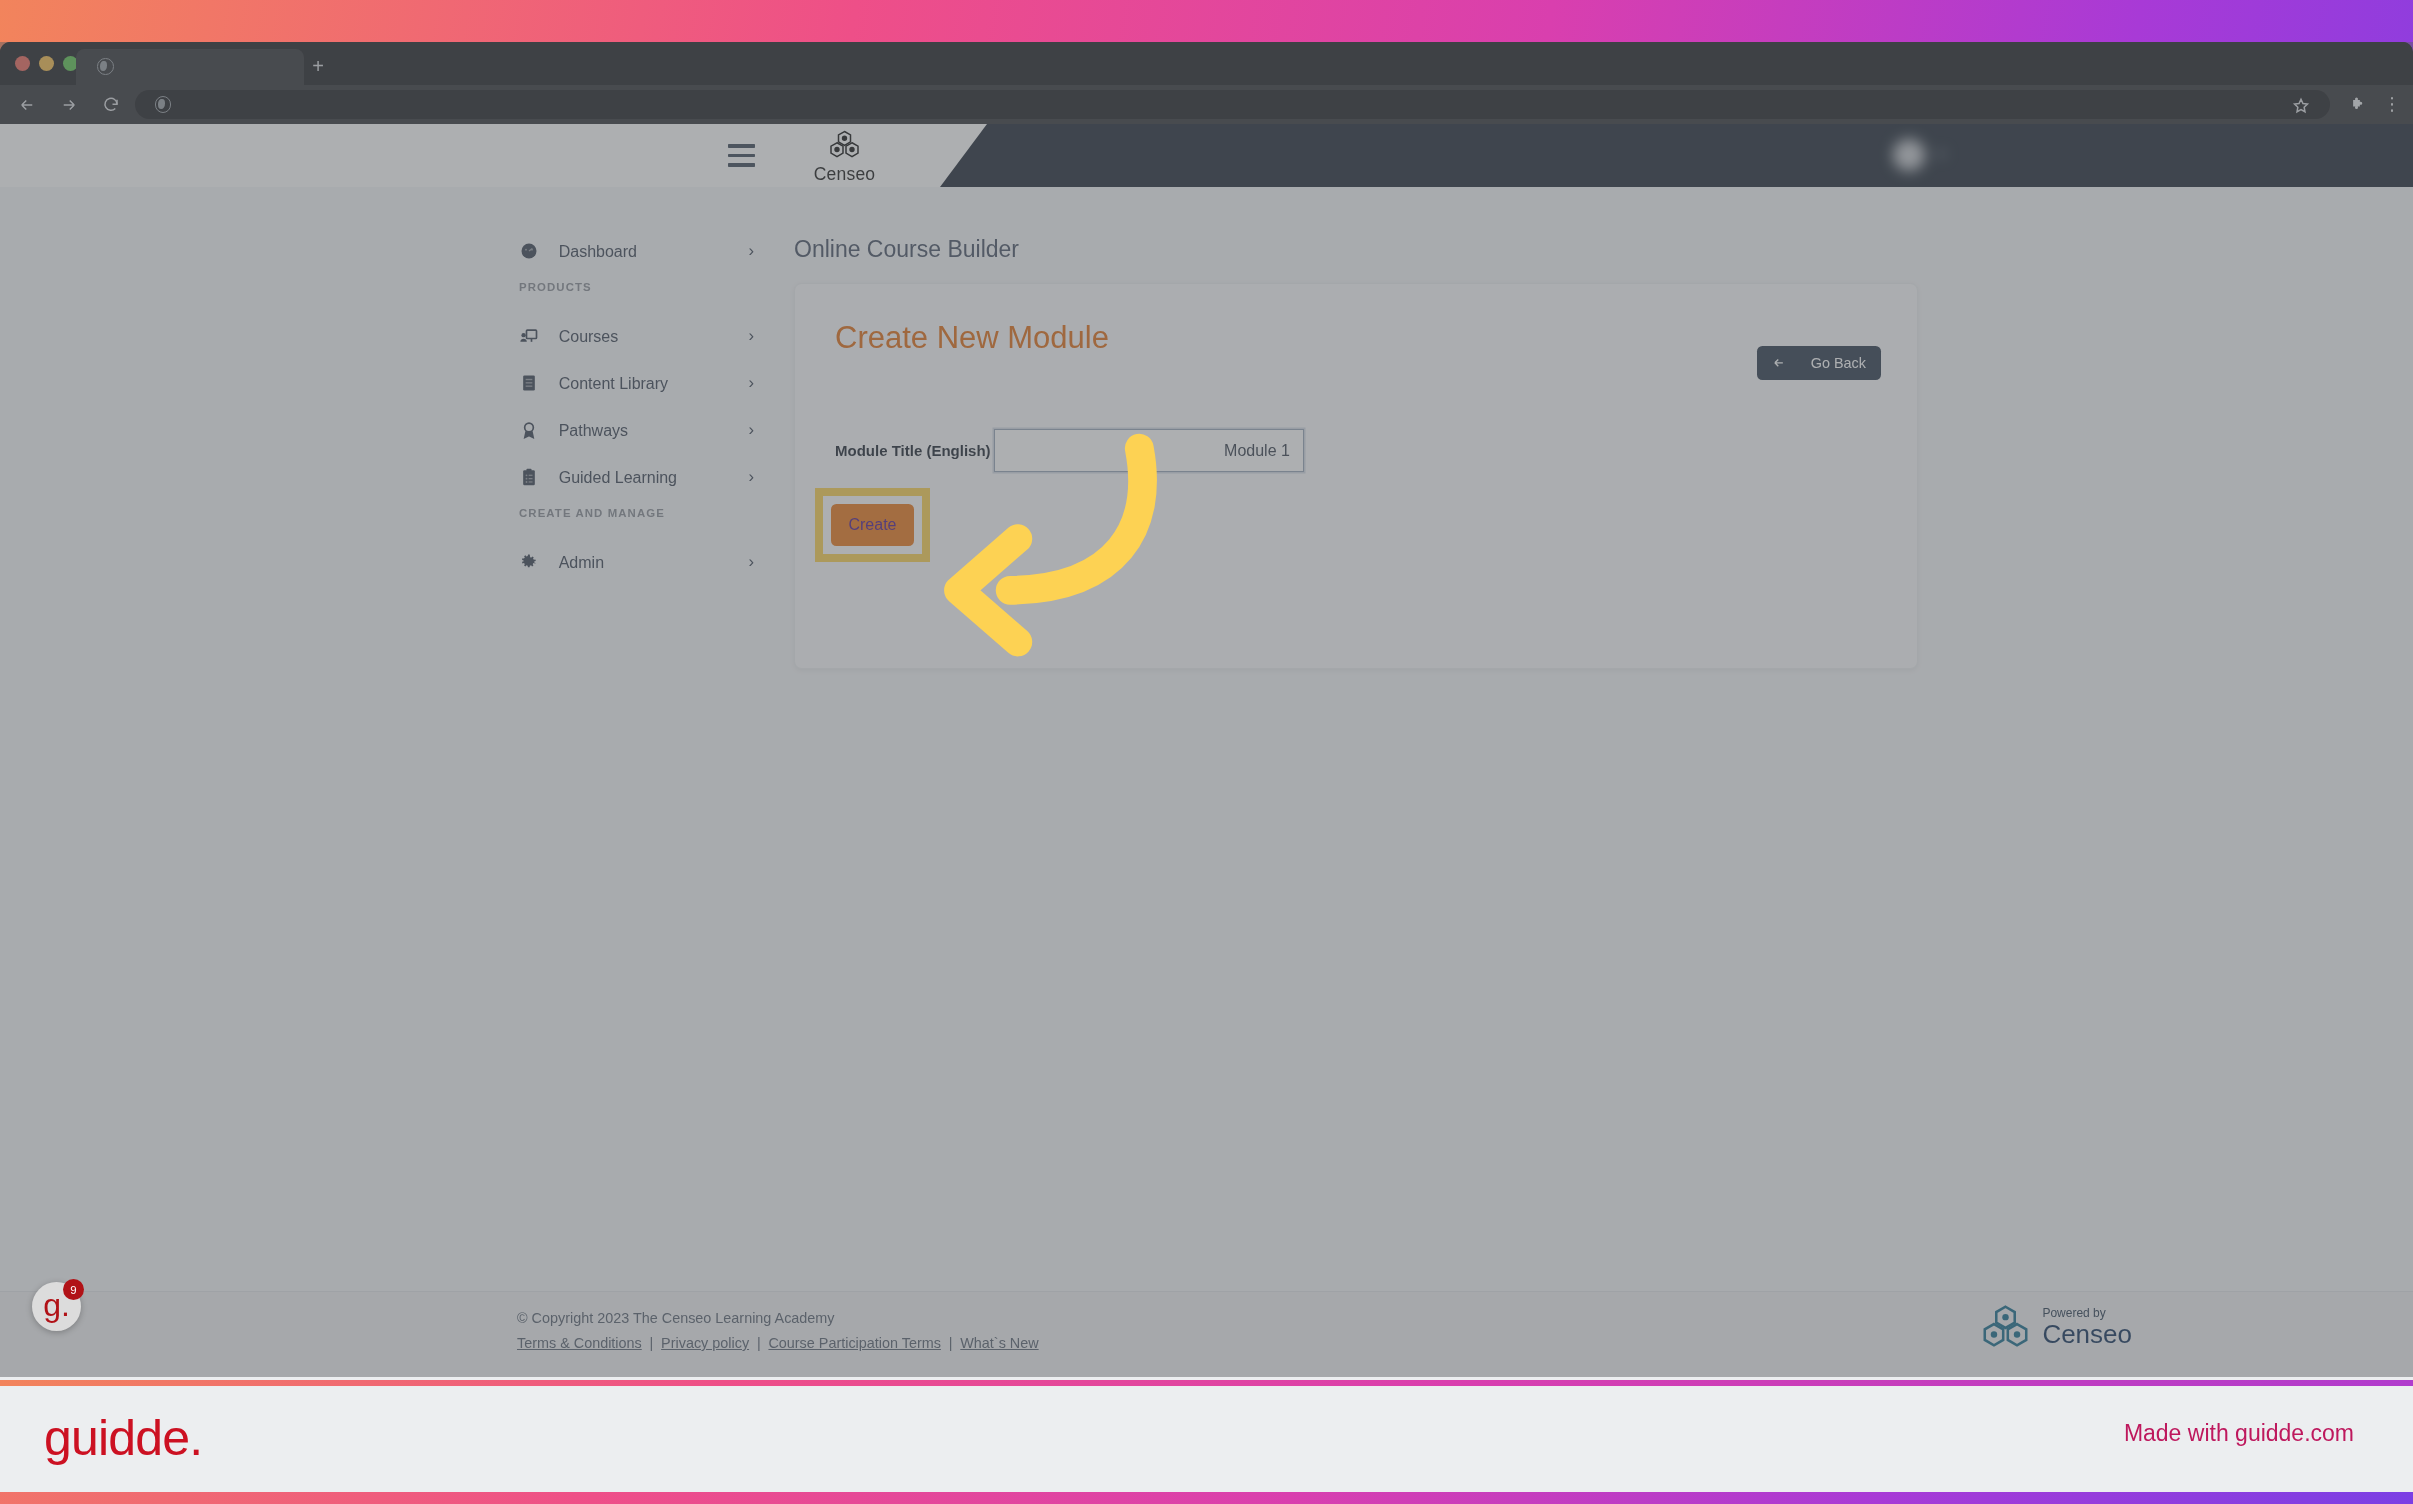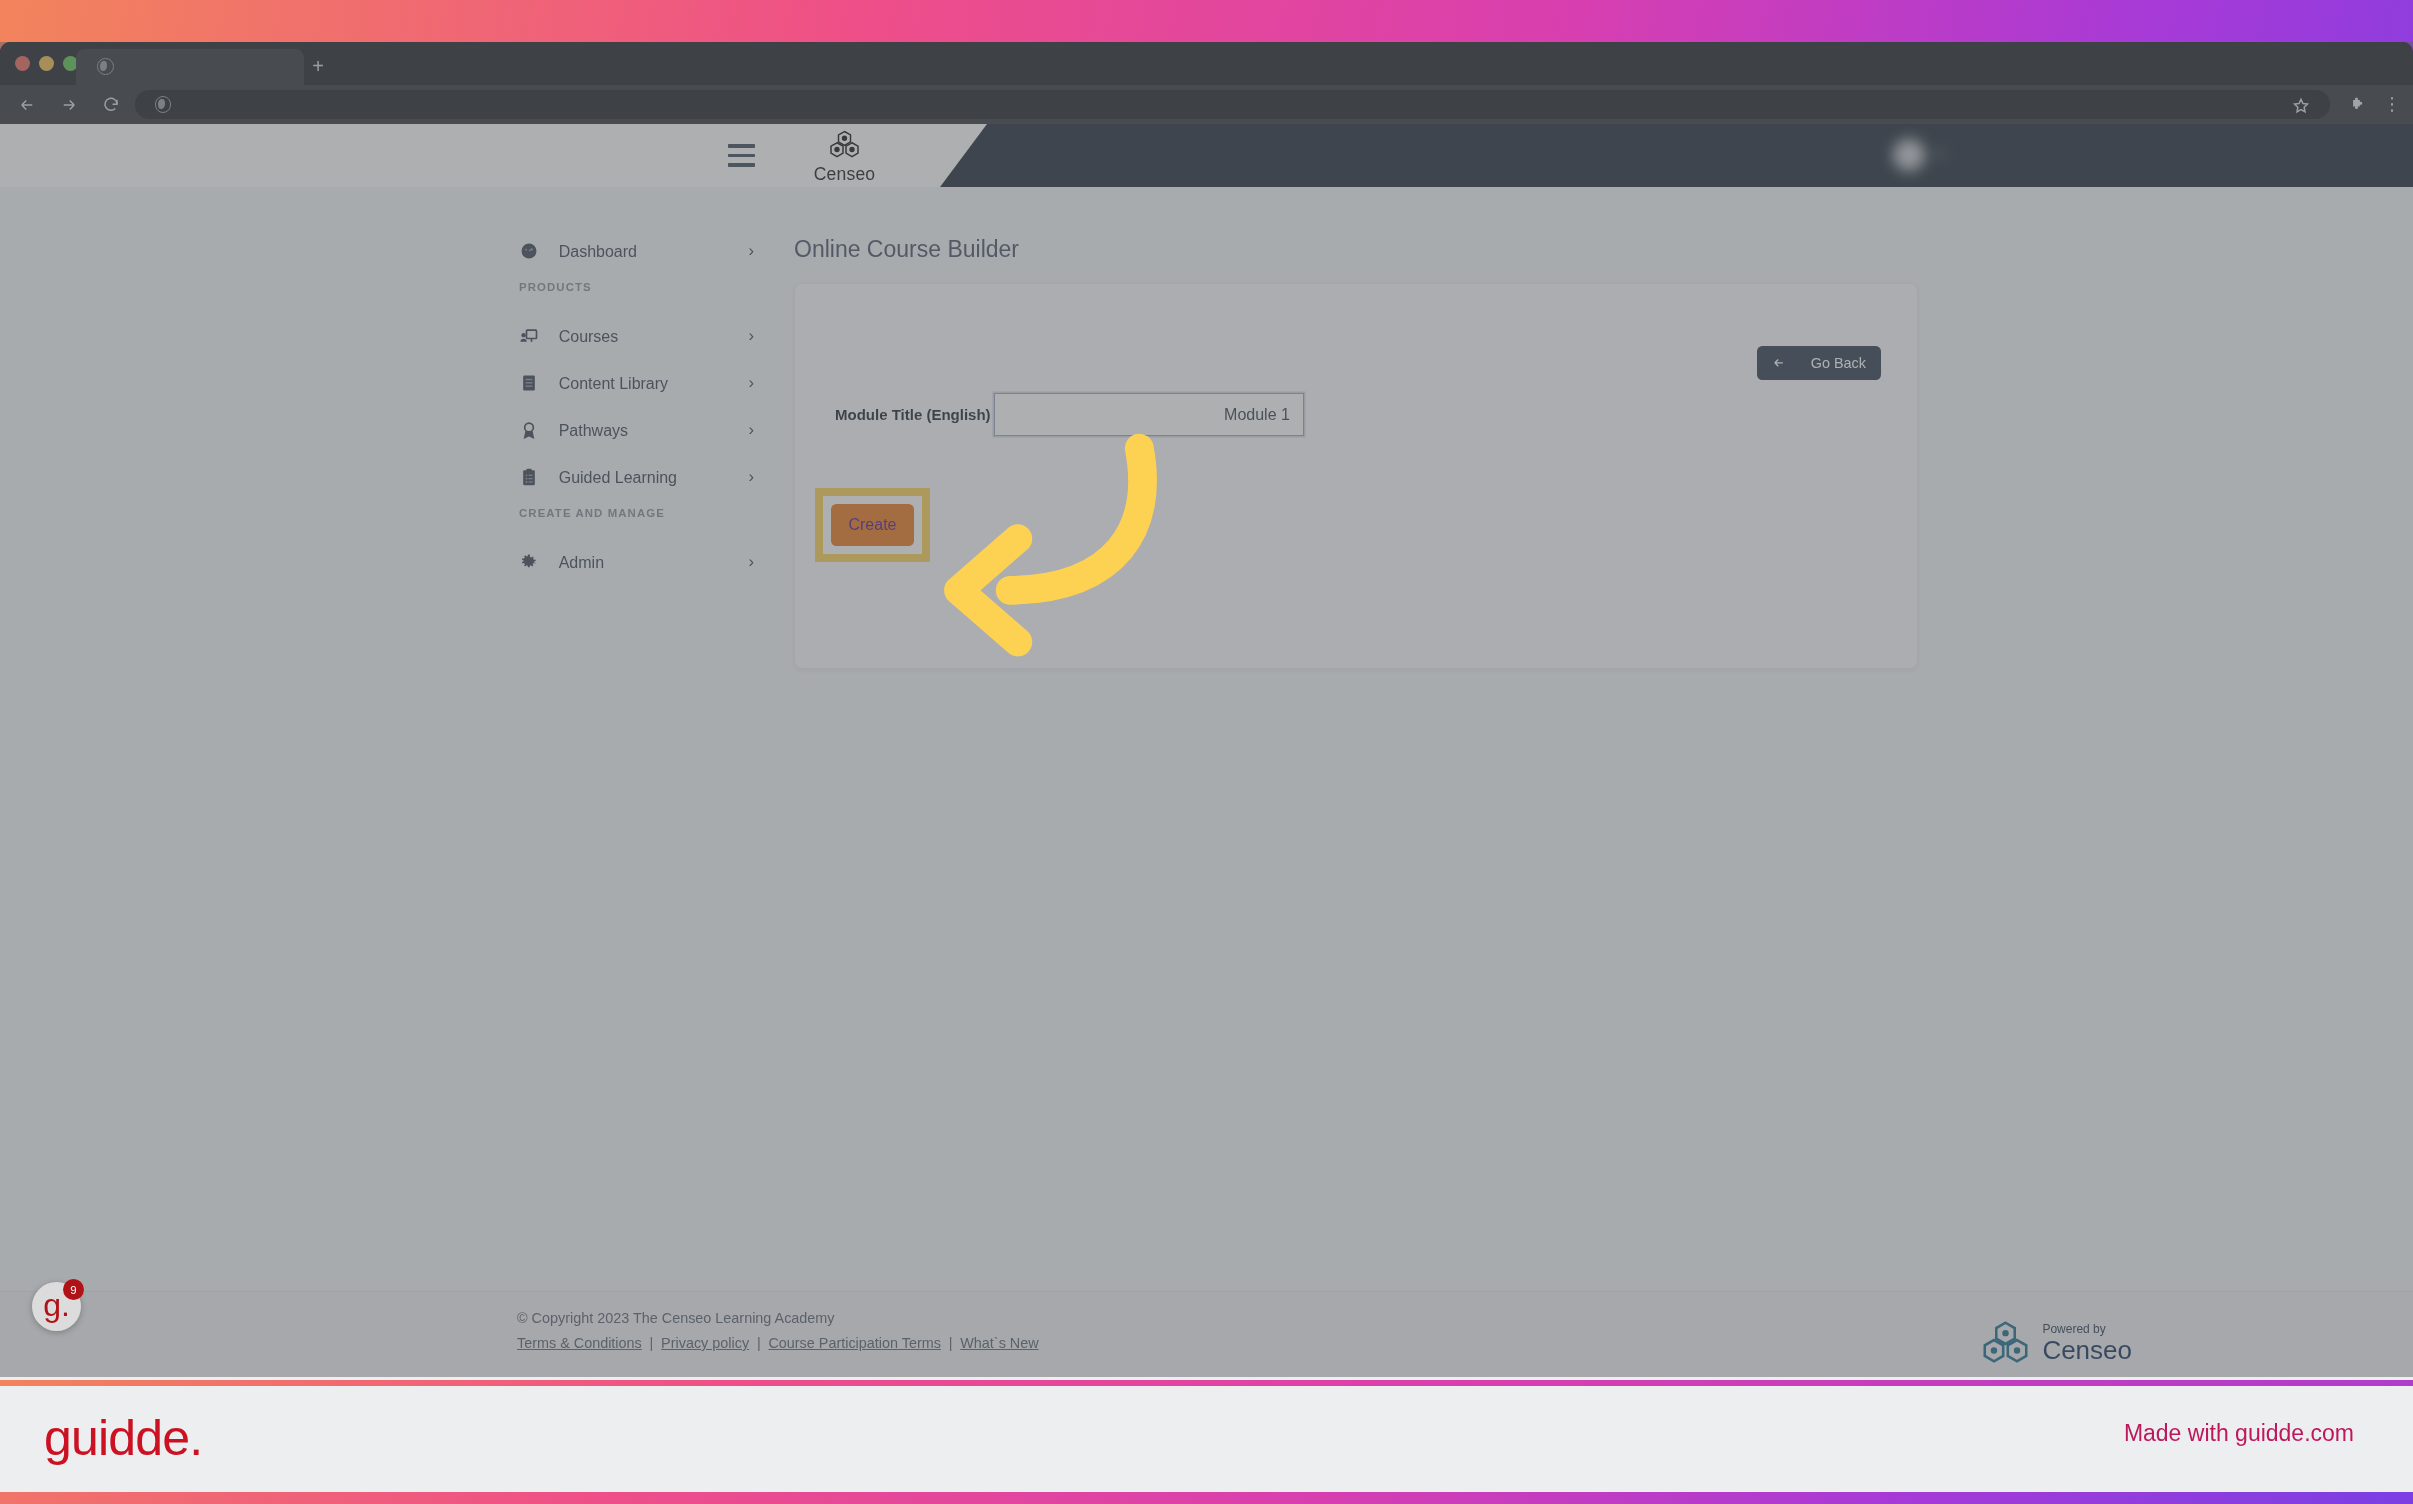--- a/index.html
+++ b/index.html
@@ -255,21 +255,21 @@
   }
   #footer-links {
     position: absolute; left: 517px; top: 43px;
     font-size: 14.4px; color: #5b6472;
   }
   #footer-links a {
     color: #5b6472; text-decoration: underline;
   }
   #footer-links .sep { padding: 0 3.8px; text-decoration: none; }
   #powered-by {
-    position: absolute; right: 281px; top: 28px;
+    position: absolute; right: 281px; top: 12px;
     display: flex; align-items: center; gap: 10.6px;
   }
   #powered-text-block .pb-small {
     font-size: 12px; color: #2e4055; line-height: 1;
   }
   #powered-text-block .pb-big {
     font-size: 26px; color: #13335c; line-height: 1.05;
     margin-top: 2.3px;
   }
 
@@ -502,20 +502,21 @@
           </span>
           <span class="nav-label">Admin</span>
           <span class="chev">›</span>
         </div>
       </nav>
 
       <main id="main">
         <h1 id="page-title">Online Course Builder</h1>
 
         <section id="content-card">
+          <div id="card-title">Create New Module</div>
 
           <button id="go-back-btn">
             <svg width="13.7" height="13.7" viewBox="0 0 24 24" fill="none" stroke="currentColor" stroke-width="2.4">
               <path d="M19 12H5M5 12l6-6M5 12l6 6"></path>
             </svg>
             <span>Go Back</span>
           </button>
 
           <div id="form-area">
             <label id="field-label">Module Title (English)</label>

